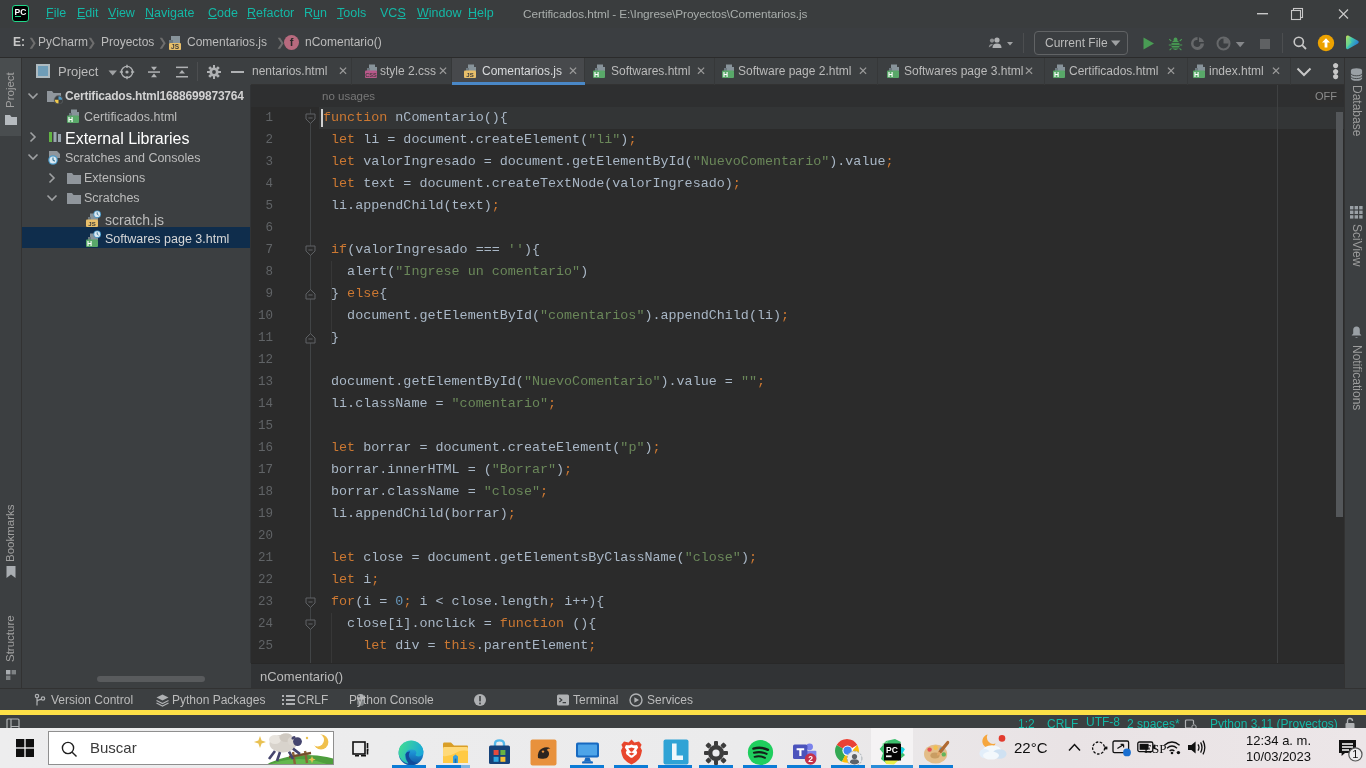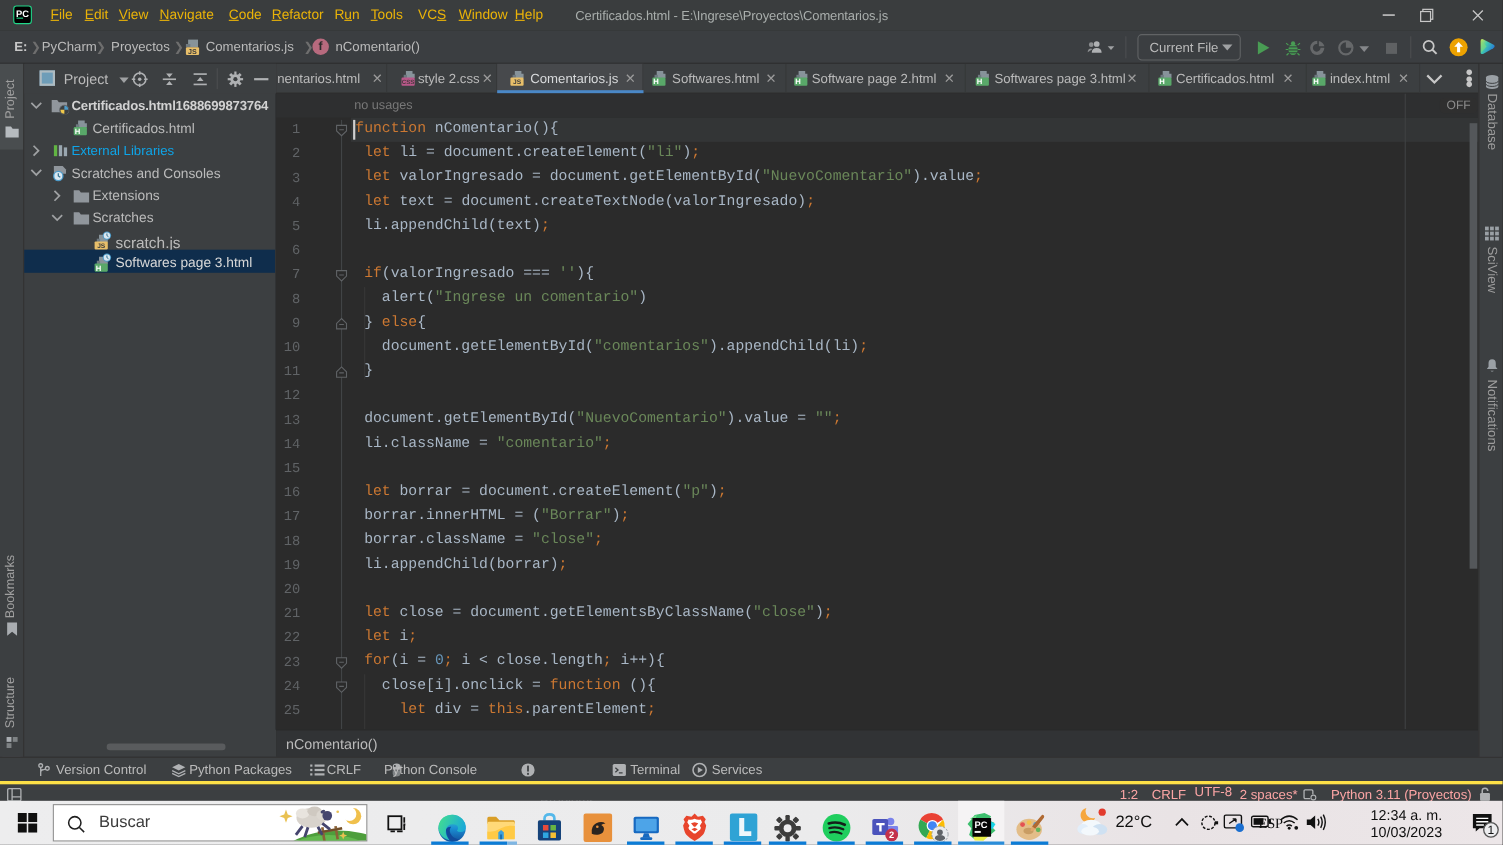--- a/index.html
+++ b/index.html
@@ -2,21 +2,21 @@
 <html><head>
 <meta charset="utf-8">
 <style>
 * { margin:0; padding:0; box-sizing:border-box; }
 html,body { width:1366px; height:768px; overflow:hidden; background:#2b2b2b;
   font-family:"Liberation Sans", sans-serif; }
 .abs { position:absolute; }
 #root { position:absolute; top:0; left:0; width:1366px; height:768px; }
 
 #titlebar { top:0; left:0; width:1366px; height:28px; background:#3a3d3e; color:#bbbbbb; font-size:13px; }
-#titlebar .menu { top:6px; color:#eab308; font-size:12.5px; }
+#titlebar .menu { top:6px; color:#14b8a6; font-size:12.5px; }
 #title-text { left:523px; top:7px; color:#a9aeac; font-size:11.8px; letter-spacing:-0.1px; }
 
 #navbar { top:28px; left:0; width:1366px; height:30px; background:#3b3e41; color:#bbbbbb; font-size:12px; border-bottom:1px solid #2b2b2b;}
 .crumbsep { color:#6e6e6e; font-size:11px; }
 
 #stripe-left { top:58px; left:0; width:22px; height:670px; background:#3c3f41; border-right:1px solid #323232; }
 .vlabel-l { transform:rotate(-90deg); transform-origin:left top; color:#a0a0a0; font-size:11.5px; white-space:nowrap; }
 .vlabel-r { writing-mode:vertical-rl; color:#9d9d9d; font-size:12px; white-space:nowrap; }
 #project-panel { top:58px; left:22px; width:229px; height:630px; background:#3c3f41; }
 #proj-header { top:58px; left:22px; width:229px; height:27px; background:#3c3f41; color:#bbbbbb; font-size:13px; z-index:5; }
@@ -25,21 +25,21 @@
 .tab .tname { position:absolute; top:6px; }
 .tab .tx { position:absolute; top:6px; color:#9b9b9b; font-size:12px; }
 #stripe-right { top:58px; left:1344px; width:22px; height:670px; background:#3c3f41; border-left:1px solid #323232; }
 
 #editor { top:85px; left:250px; width:1094px; height:578px; background:#2b2b2b; overflow:hidden; border-left:1px solid #313335; }
 #editor pre { font-family:"Liberation Mono", monospace; font-size:13.4px; line-height:22px; }
 .kw { color:#cc7832; } .str { color:#6a8759; } .num { color:#6897bb; }
 #breadcrumb-bot { top:663px; left:251px; width:1093px; height:25px; background:#313335; border-top:1px solid #282828; color:#bbbbbb; font-size:13px; }
 
 #toolbar-bot { top:688px; left:0; width:1366px; height:22px; background:#3c3f41; border-top:1px solid #323232; color:#bbbbbb; font-size:12px; }
-#statusbar { top:710px; left:0; width:1366px; height:18px; background:#3c3f41; border-top:3px solid #fde047; color:#fca5a5; font-size:12px; }
+#statusbar { top:710px; left:0; width:1366px; height:18px; background:#3c3f41; border-top:5px solid #fde047; color:#14b8a6; font-size:12px; }
 
 #taskbar { top:728px; left:0; width:1366px; height:40px; background:linear-gradient(90deg,#ededee 0%,#ebebec 55%,#e9e3e5 78%,#ece6e8 100%); }
 .tb-underline { position:absolute; bottom:0; height:3px; background:#0c7cd6; }
 </style>
 </head>
 <body>
 <div id="root">
 <div id="titlebar" class="abs">
 
   <div class="abs" style="left:12px;top:5px;width:17px;height:17px;background:#000;border:1.5px solid #21d789;border-radius:3px;">
@@ -222,21 +222,21 @@
   <span class="abs" style="left:62px;top:52px;color:#bbbbbb;font-size:12.5px;">Certificados.html</span>
 
   <svg class="abs" style="left:7px;top:73px;" width="8" height="12">
         <path d="M1.5 1.5 L6 6 L1.5 10.5" fill="none" stroke="#9fa1a3" stroke-width="1.6"></path>
       </svg>
   <svg class="abs" style="left:25px;top:71px;" width="16" height="16">
     <rect x="2" y="3" width="3" height="10" fill="#62b543"></rect>
     <rect x="6.5" y="3" width="3" height="10" fill="#9aa7b0"></rect>
     <rect x="11" y="5" width="3" height="8" fill="#9aa7b0"></rect>
   </svg>
-  <span class="abs" style="left:43px;top:72px;color:#0ea5e9;font-size:12px;text-align:right;">External Libraries</span>
+  <span class="abs" style="left:43px;top:72px;color:#ffffff;font-size:16px;text-align:right;">External Libraries</span>
 
   <svg class="abs" style="left:5px;top:95px;" width="12" height="8">
         <path d="M1.5 1.5 L6 6 L10.5 1.5" fill="none" stroke="#9fa1a3" stroke-width="1.6"></path>
       </svg>
   <svg class="abs" style="left:25px;top:91px;" width="17" height="17">
     <path d="M2 2 L10 2 L13 5 L13 9 L2 9 Z" fill="#90969c"></path>
     <circle cx="6" cy="11" r="4.8" fill="#4d9bc9"></circle>
     <circle cx="6" cy="11" r="3.6" fill="#d9e8f2"></circle>
     <path d="M6 8.6 L6 11 L7.8 12.2" stroke="#31708f" stroke-width="1.1" fill="none"></path>
   </svg>

